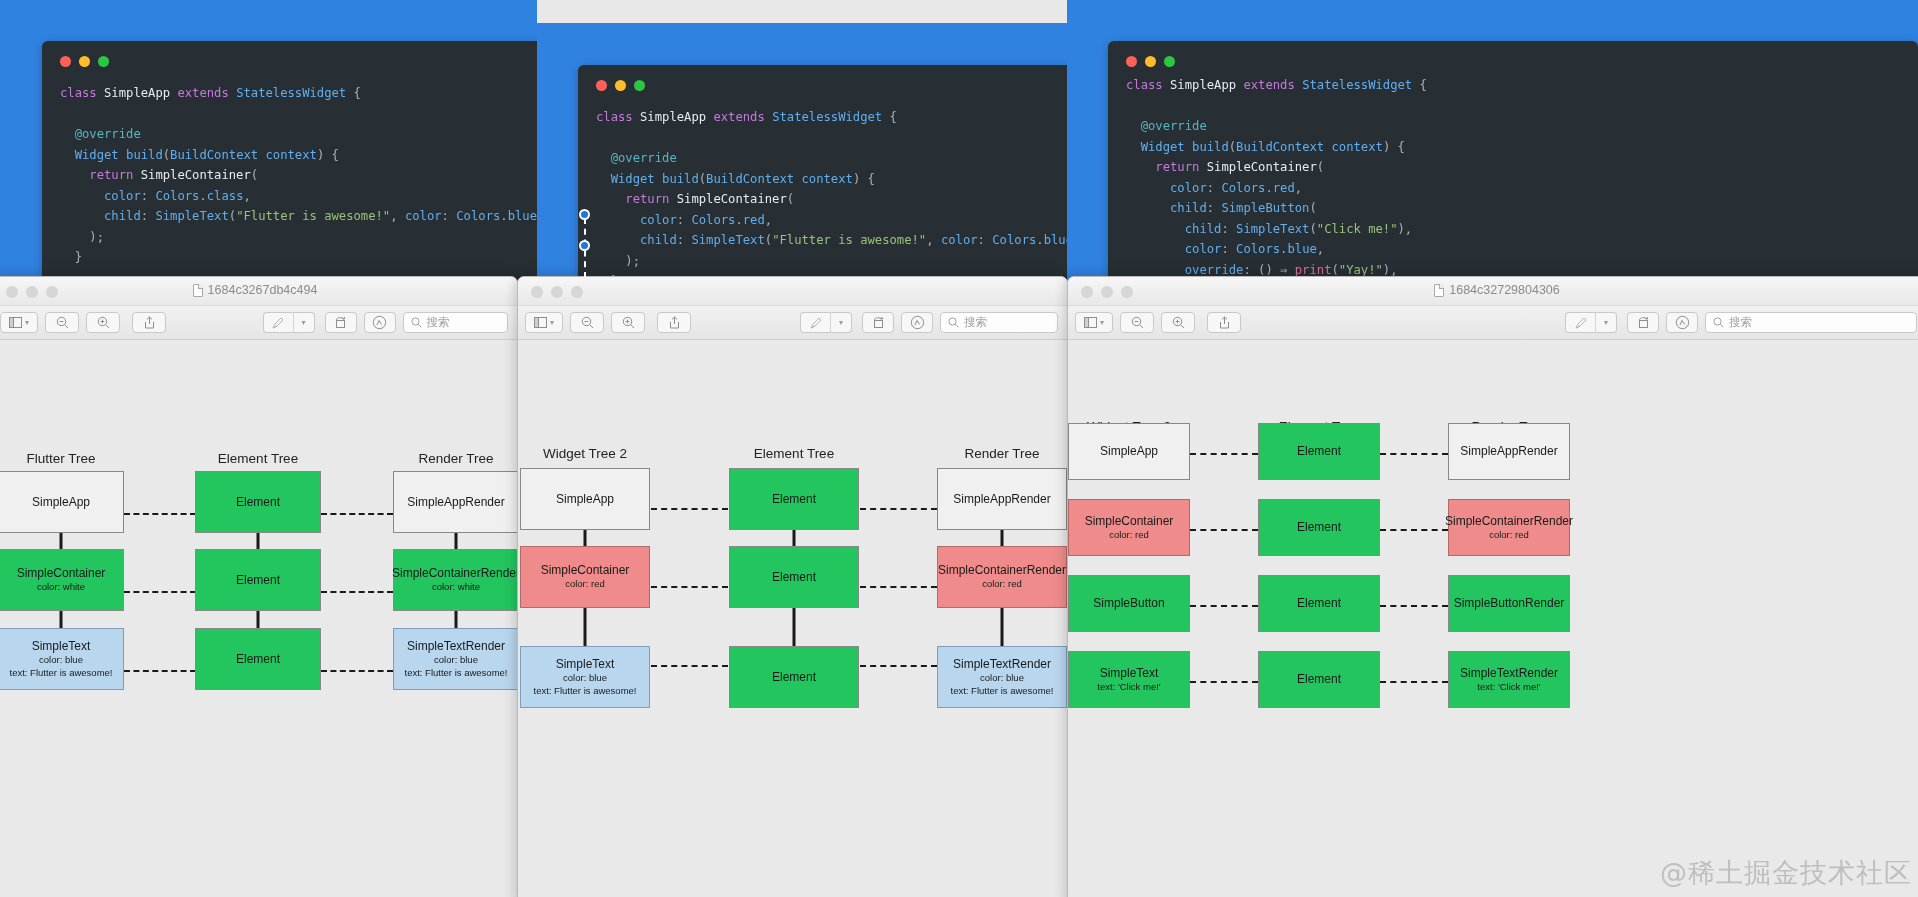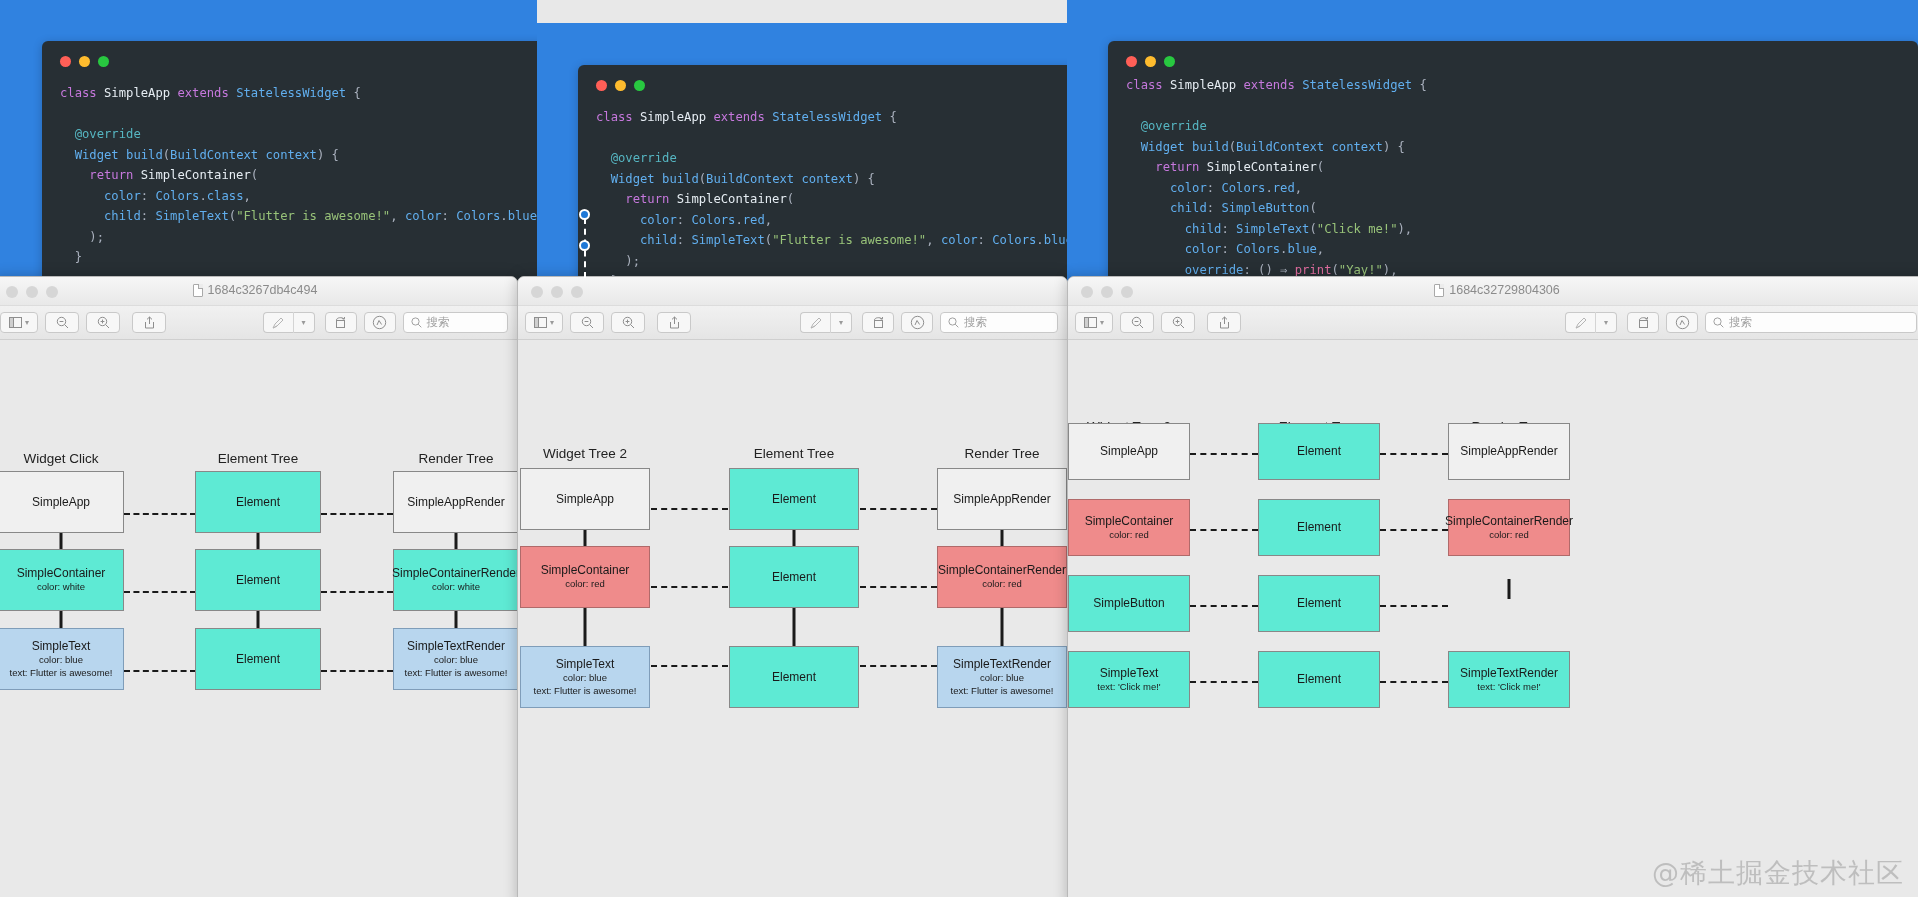--- a/index.html
+++ b/index.html
@@ -50,32 +50,32 @@
   .searchbox { flex:1; height:21px; border:1px solid #c9c9c9; background:#fdfdfd;
      border-radius:4px; margin:0 9px 0 7px; display:flex; align-items:center;
      padding:0 7px; gap:5px; color:#a0a0a0; font-size:11.5px; }
   .spacer{flex:1}
   svg{display:block}
 
   
   .canvas { position:absolute; left:0; right:0; top:63px; bottom:0; background:#e9e9e9; }
   .col-title { position:absolute; font-size:13.5px; color:#222; text-align:center;
      transform:translateX(-50%); white-space:nowrap; }
-  .node { position:absolute; border:1px solid #888; background:#5eead4;
+  .node { position:absolute; border:1px solid #888; background:#22c55e;
      display:flex; flex-direction:column; align-items:center; justify-content:center;
      text-align:center; transform:translateX(-50%); }
   .node.grey { background:#f0f0f0; }
   .node.blue { background:#b8d6ee; border-color:#7f9db9; }
   .node.red  { background:#ef8b8b; border-color:#b06a6a; }
   .node .t1 { font-size:12px; color:#1a1a1a; line-height:1.25; }
   .node .t2 { font-size:9.5px; color:#1a1a1a; line-height:1.3; }
   .vlink { position:absolute; width:3px; background:#1a1a1a; transform:translateX(-50%); }
   .hlink { position:absolute; height:0; border-top:2.5px dashed #1a1a1a; }
 
-  .watermark { position:absolute; right:22px; bottom:14px; font-size:27px;
+  .watermark { position:absolute; right:14px; bottom:14px; font-size:27px;
      color:rgba(120,120,120,.38); letter-spacing:1px; white-space:nowrap;
      font-family:"DejaVu Sans", sans-serif; }
 </style>
 </head>
 <body>
 
 <div class="stage">
 
   <div class="codepanel" style="left:0;top:0;width:537px;height:330px;">
     <div class="codewin" style="left:42px;top:41px;width:700px;height:300px;">
@@ -217,21 +217,21 @@
       <div class="searchbox" style="max-width:193px;">
         <svg width="11" height="11" viewBox="0 0 11 11">
             <circle cx="4.5" cy="4.5" r="3.6" fill="none" stroke="#a0a0a0"></circle>
             <line x1="7.2" y1="7.2" x2="10.3" y2="10.3" stroke="#a0a0a0"></line>
           </svg>
         <span>搜索</span>
       </div>
     </div>
     <div class="canvas">
 
-      <div class="col-title" style="left:68px;top:111px;">Widget Click</div>
+      <div class="col-title" style="left:68px;top:111px;">Flutter Tree</div>
       <div class="col-title" style="left:265px;top:111px;">Element Tree</div>
       <div class="col-title" style="left:463px;top:111px;">Render Tree</div>
 
       <div class="vlink" style="left:68px;top:193px;height:36px;"></div>
       <div class="vlink" style="left:68px;top:271px;height:36px;"></div>
       <div class="vlink" style="left:265px;top:193px;height:36px;"></div>
       <div class="vlink" style="left:265px;top:271px;height:36px;"></div>
       <div class="vlink" style="left:463px;top:193px;height:36px;"></div>
       <div class="vlink" style="left:463px;top:271px;height:36px;"></div>
 
@@ -531,20 +531,23 @@
         <div class="t1">Element</div>
       </div>
 
       <div class="node grey" style="left:441px;top:83px;width:122px;height:57px;">
         <div class="t1">SimpleAppRender</div>
       </div>
       <div class="node red" style="left:441px;top:159px;width:122px;height:57px;">
         <div class="t1">SimpleContainerRender</div>
         <div class="t2">color: red</div>
       </div>
+      <div class="node" style="left:441px;top:235px;width:122px;height:57px;">
+        <div class="t1">SimpleButtonRender</div>
+      </div>
       <div class="node" style="left:441px;top:311px;width:122px;height:57px;">
         <div class="t1">SimpleTextRender</div>
         <div class="t2">text: 'Click me!'</div>
       </div>
 
       <div class="watermark">@稀土掘金技术社区</div>
     </div>
   </div>
 
 </div>

